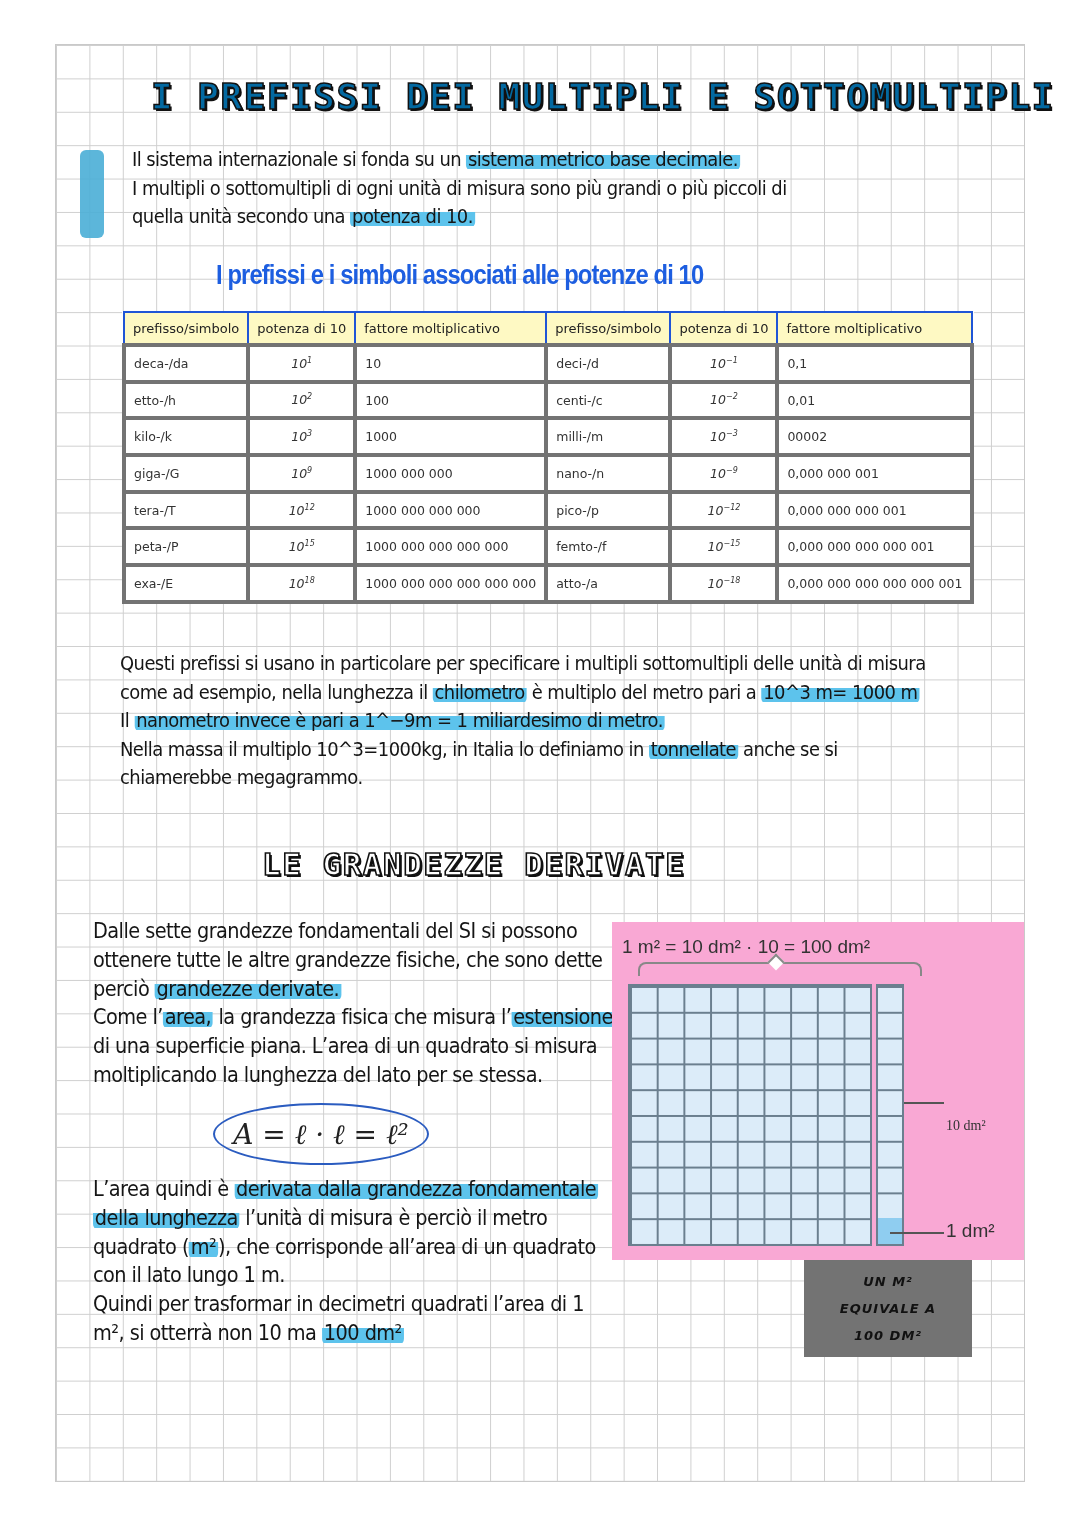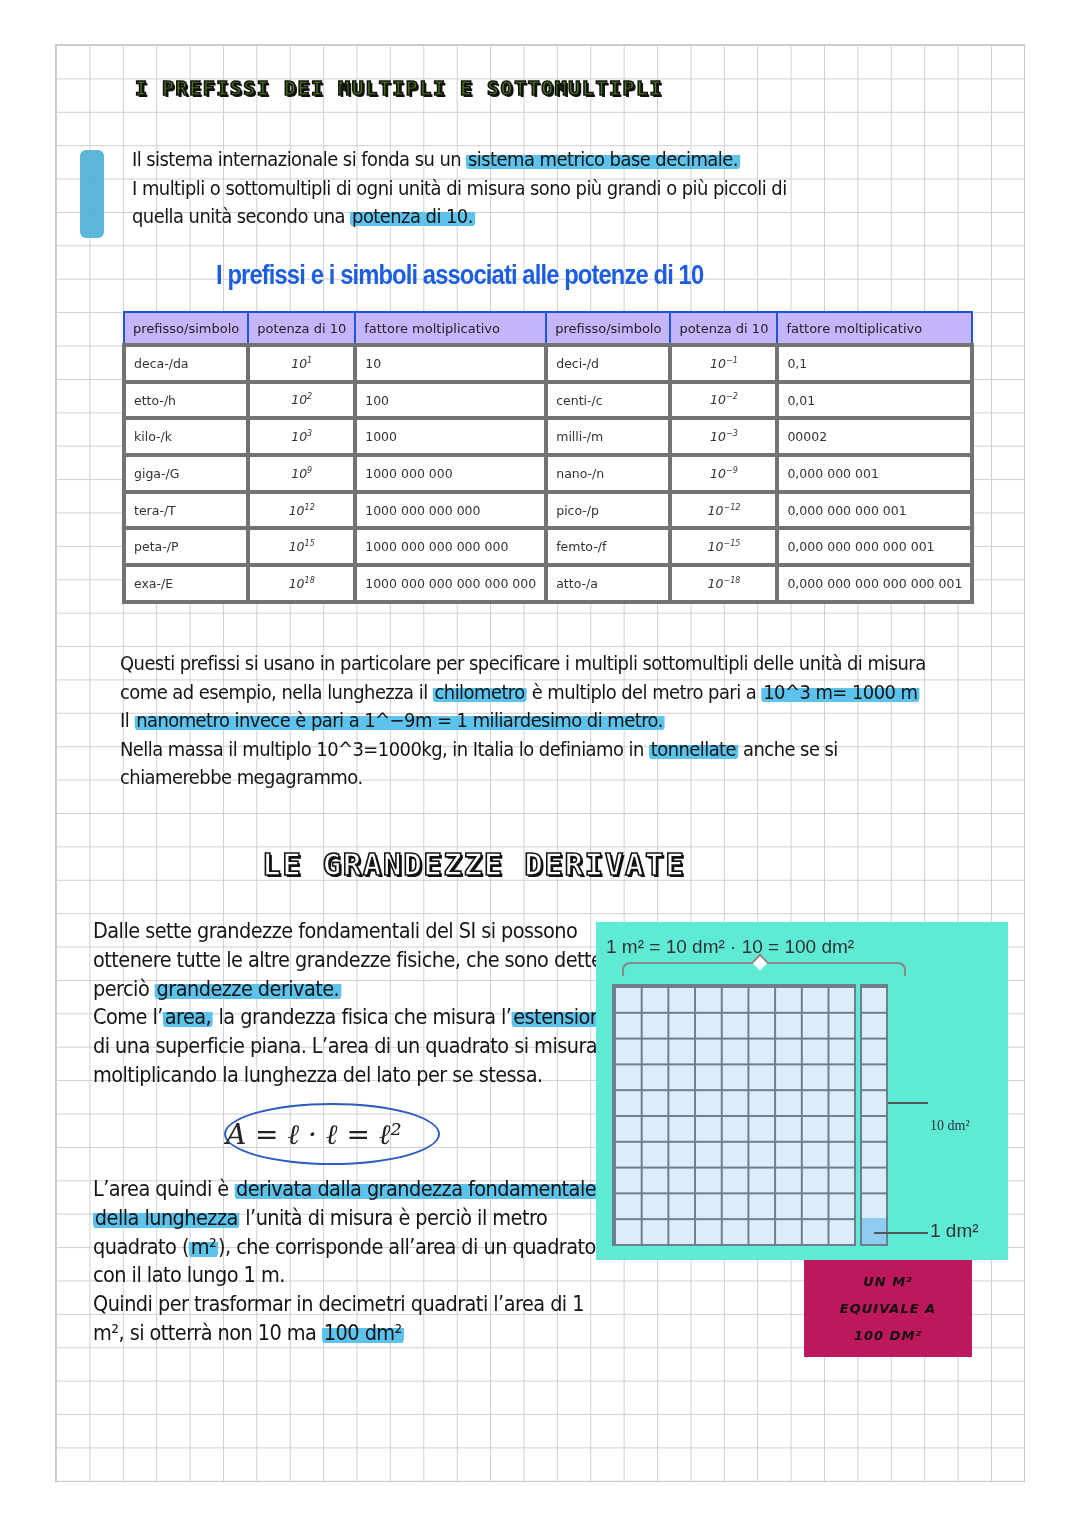--- a/index.html
+++ b/index.html
@@ -14,23 +14,23 @@
     border:1.5px solid #c9c9c9;
     background-color:#fff;
     background-image:
       linear-gradient(to right, #cfcfcf 1px, transparent 1px),
       linear-gradient(to bottom, #cfcfcf 1px, transparent 1px);
     background-size:33.4px 100%, 100% 33.4px;
     box-sizing:border-box;
   }
   .abs { position:absolute; }
   .title-main {
-    left:135px; top:76px; width:850px;
+    left:151px; top:76px; width:850px;
     font-family:"DejaVu Sans Mono", monospace; font-weight:bold;
-    font-size:20px; letter-spacing:1.5px; color:#4d7c0f;
+    font-size:36px; letter-spacing:1.5px; color:#0369a1;
     -webkit-text-stroke:1.6px #111;
     text-shadow: 2px 2px 0 #111;
     white-space:nowrap;
   }
   .bar {
     left:80px; top:150px; width:24px; height:88px;
     background:#4aaed6; border-radius:6px; opacity:.9;
   }
   .hand {
     font-family:"DejaVu Sans", sans-serif; font-size:19.5px;
@@ -47,46 +47,46 @@
     left:216px; top:260px; font-size:27px; font-weight:bold; color:#1d5ee0;
     letter-spacing:-1px; transform:scaleX(0.88); transform-origin:left top;
     white-space:nowrap; font-family:"Liberation Sans", sans-serif;
   }
   table.pref {
     position:absolute; left:122px; top:311px; width:836px;
     border-collapse:collapse; font-family:"DejaVu Sans", sans-serif;
     font-size:12.5px; color:#333; background:#fff;
   }
   table.pref th {
-    background:#c4b5fd; font-weight:normal; text-align:left;
+    background:#fef9c3; font-weight:normal; text-align:left;
     padding:0 8px; height:30px; border:2px solid #1f55d6;
     color:#222; font-size:13px; white-space:nowrap;
   }
   table.pref td {
     height:32.7px; padding:0 8px; border:4px solid #737373;
     white-space:nowrap;
   }
   table.pref td.pow { text-align:center;font-style:italic; }
   table.pref sup { font-size:8px; }
   .para2 { left:120px; top:650px; }
   .title-der {
     left:262px; top:846px; font-family:"DejaVu Sans Mono", monospace;
     font-weight:bold; font-size:31px; letter-spacing:1.5px; color:#fff;
     -webkit-text-stroke:1.6px #111; text-shadow:2px 2px 0 #111; white-space:nowrap;
   }
   .para3 { left:93px; top:917px; }
   .formula-box {
-    left:224px; top:1103px; width:216px; height:62px;
+    left:213px; top:1103px; width:216px; height:62px;
     border:2px solid #2b5cc0; border-radius:50%; box-sizing:border-box;
-    display:flex; align-items:center; 
+    display:flex; align-items:center; justify-content:center;
     font-family:"DejaVu Serif", serif; font-size:28px; font-style:italic; color:#222;
   }
   .para4 { left:93px; top:1175px; }
   .fig {
-    left:596px; top:922px; width:412px; height:338px; background:#5eead4;
+    left:612px; top:922px; width:412px; height:338px; background:#f9a8d4;
   }
   .fig-eq { left:10px; top:14px; font-size:19px; color:#333; font-family:"Liberation Sans", sans-serif; white-space:nowrap; }
   .brace {
     left:26px; top:40px; width:280px; height:12px;
     border:2px solid #888; border-bottom:none; border-radius:8px 8px 0 0;
   }
   .brace-tip {
     left:158px; top:34px; width:10px; height:10px;
     border-left:2px solid #888; border-top:2px solid #888; transform:rotate(45deg);
     background:#fff;
@@ -105,21 +105,21 @@
     border:2px solid #6b7f8f; box-sizing:border-box; background-color:#dcecf9;
     background-image:linear-gradient(to bottom, #6b7f8f 1.5px, transparent 1.5px);
     background-size:100% 25.8px;
   }
   .strip-cell { left:266px; top:296px; width:24px; height:26px; background:#8fcdf0; }
   .lead1 { left:292px; top:180px; width:40px; height:1.5px; background:#555; }
   .lead2 { left:278px; top:310px; width:54px; height:1.5px; background:#555; }
   .lbl1 { left:334px; top:168px; font-size:14px; color:#333; font-family:Liberation Serif, serif;margin-top:28px; }
   .lbl2 { left:334px; top:298px; font-size:19px; color:#333; font-family:"Liberation Sans", sans-serif; }
   .note {
-    left:804px; top:1260px; width:168px; height:97px; background:#be185d;
+    left:804px; top:1260px; width:168px; height:97px; background:#737373;
     display:flex; flex-direction:column; align-items:center; justify-content:center;
     font-family:"DejaVu Sans", sans-serif; font-weight:bold; font-style:italic;
     font-size:13px; line-height:27px; color:#111; letter-spacing:1px;
   }
 </style>
 </head>
 <body>
 
 <div class="sheet"></div>
 

